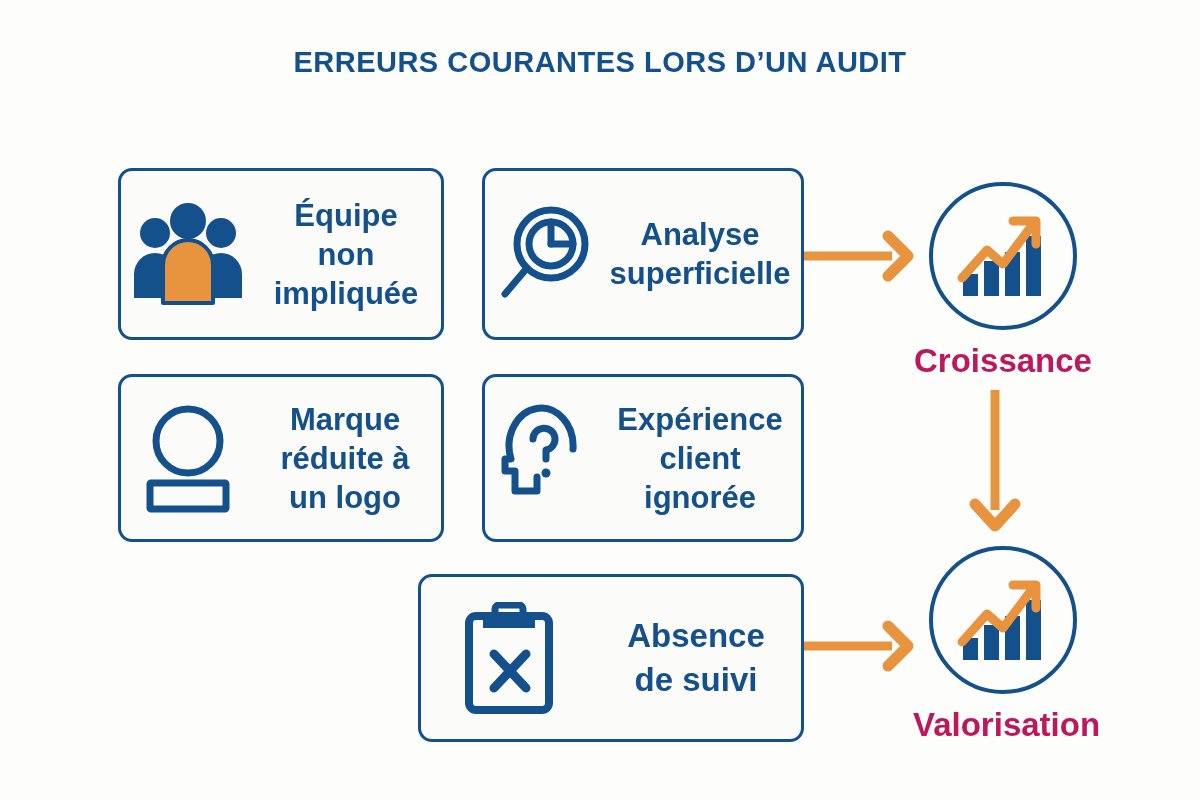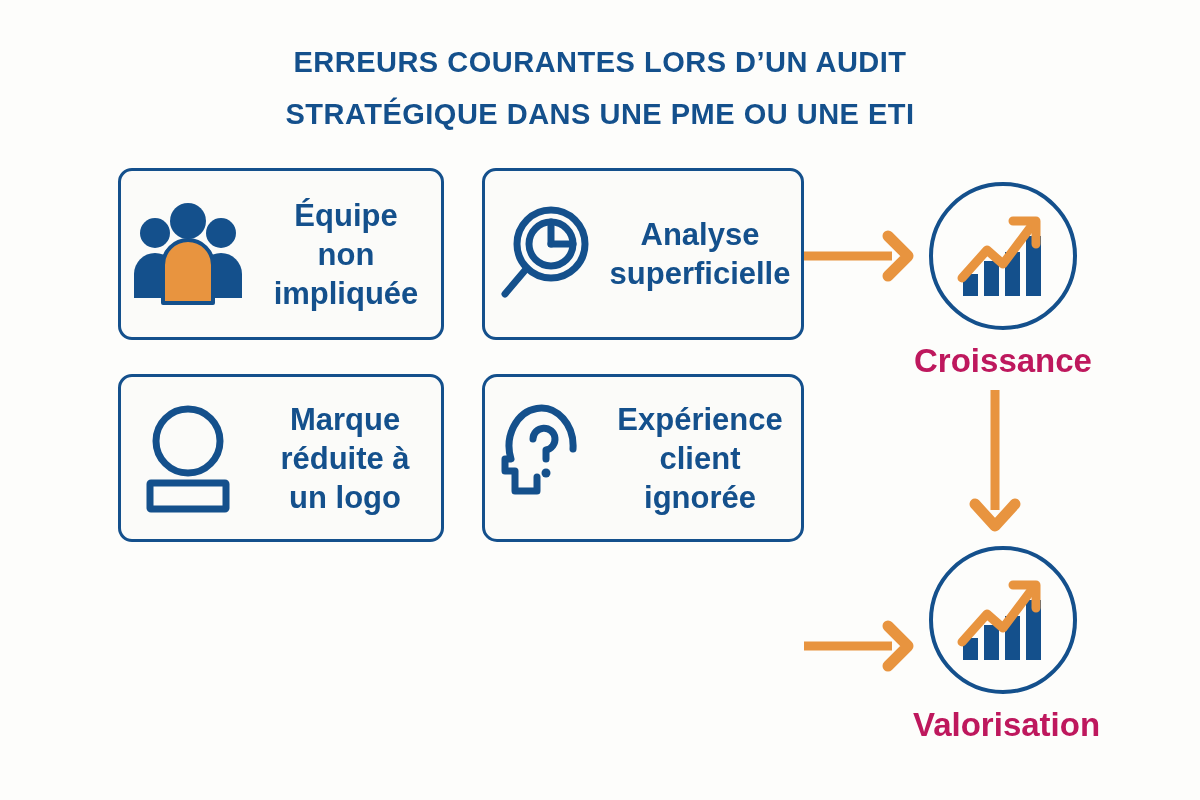--- a/index.html
+++ b/index.html
@@ -66,21 +66,21 @@
     line-height: 39px;
     text-align: center;
     padding-right: 6px;
     white-space: pre-line;
   }
 
   
   #card-team        { left: 118px; top: 168px; width: 326px; height: 172px; }
   #card-analysis    { left: 482px; top: 168px; width: 322px; height: 172px; }
   #card-brand       { left: 118px; top: 374px; width: 326px; height: 168px; }
-  #card-experience  { left: 482px; top: 374px; width: 322px; height: 168px; border-radius: 15px; }
+  #card-experience  { left: 482px; top: 374px; width: 322px; height: 168px; }
   #card-followup    { left: 418px; top: 574px; width: 386px; height: 168px; }
 
   #card-team .card-icon       { width: 134px; }
   #card-analysis .card-icon   { width: 120px; }
   #card-brand .card-icon      { width: 134px; }
   #card-experience .card-icon { width: 120px; }
   #card-followup .card-icon   { width: 176px; }
 
   #card-followup .card-label  { font-size: 33px; line-height: 44px; }
   #card-team .card-label      { padding-left: 2px; }
@@ -121,21 +121,20 @@
   #arrow-followup-valorisation { left: 800px; top: 618px; }
   #arrow-croissance-valorisation { left: 967px; top: 386px; }
 </style>
 </head>
 <body>
 
 <div id="infographic">
 
   <div class="title-block">
     <span class="title-line">ERREURS COURANTES LORS D’UN AUDIT</span>
-    <span class="title-line">STRATÉGIQUE DANS UNE PME OU UNE ETI</span>
   </div>
 
   <div class="card" id="card-analysis">
     <div class="card-icon">
       <svg width="104" height="104" viewBox="0 0 104 104" aria-hidden="true">
         <g fill="none" stroke="#14508C" stroke-width="7" stroke-linecap="round">
           <circle cx="58" cy="42" r="34"></circle>
           <circle cx="58" cy="42" r="22"></circle>
           <line x1="58" y1="42" x2="58" y2="20"></line>
           <line x1="58" y1="42" x2="80" y2="42"></line>
@@ -188,20 +187,35 @@
         <path d="M76 46 a32 38 0 1 0 -62 10 h-6 v12 h10 v20 h22 v-14" fill="none" stroke="#14508C" stroke-width="7" stroke-linejoin="round" stroke-linecap="round"></path>
         <path d="M36 36 a11 11 0 1 1 13 11 v9" fill="none" stroke="#14508C" stroke-width="7" stroke-linecap="round" stroke-linejoin="round"></path>
         <circle cx="49" cy="70" r="4.5" fill="#14508C"></circle>
       </svg>
     </div>
     <div class="card-label">Expérience
 client
 ignorée</div>
   </div>
 
+  <div class="card" id="card-followup">
+    <div class="card-icon">
+      <svg width="104" height="112" viewBox="0 0 104 112" aria-hidden="true">
+        <rect x="12" y="14" width="80" height="94" rx="7" fill="none" stroke="#14508C" stroke-width="8"></rect>
+        <path d="M26 14 h52 v12 h-52 Z" fill="#14508C"></path>
+        <rect x="38" y="3" width="28" height="18" rx="4" fill="none" stroke="#14508C" stroke-width="7"></rect>
+        <g stroke="#14508C" stroke-width="9" stroke-linecap="round">
+          <line x1="37" y1="52" x2="69" y2="86"></line>
+          <line x1="69" y1="52" x2="37" y2="86"></line>
+        </g>
+      </svg>
+    </div>
+    <div class="card-label">Absence
+de suivi</div>
+  </div>
 
   <div class="outcome" id="outcome-croissance">
     <div class="outcome-circle">
       <svg width="100" height="96" viewBox="0 0 100 96" aria-hidden="true">
         <g fill="#14508C">
           <rect x="10" y="66" width="15" height="22"></rect>
           <rect x="31" y="53" width="15" height="35"></rect>
           <rect x="52" y="44" width="15" height="44"></rect>
           <rect x="73" y="28" width="15" height="60"></rect>
         </g>

